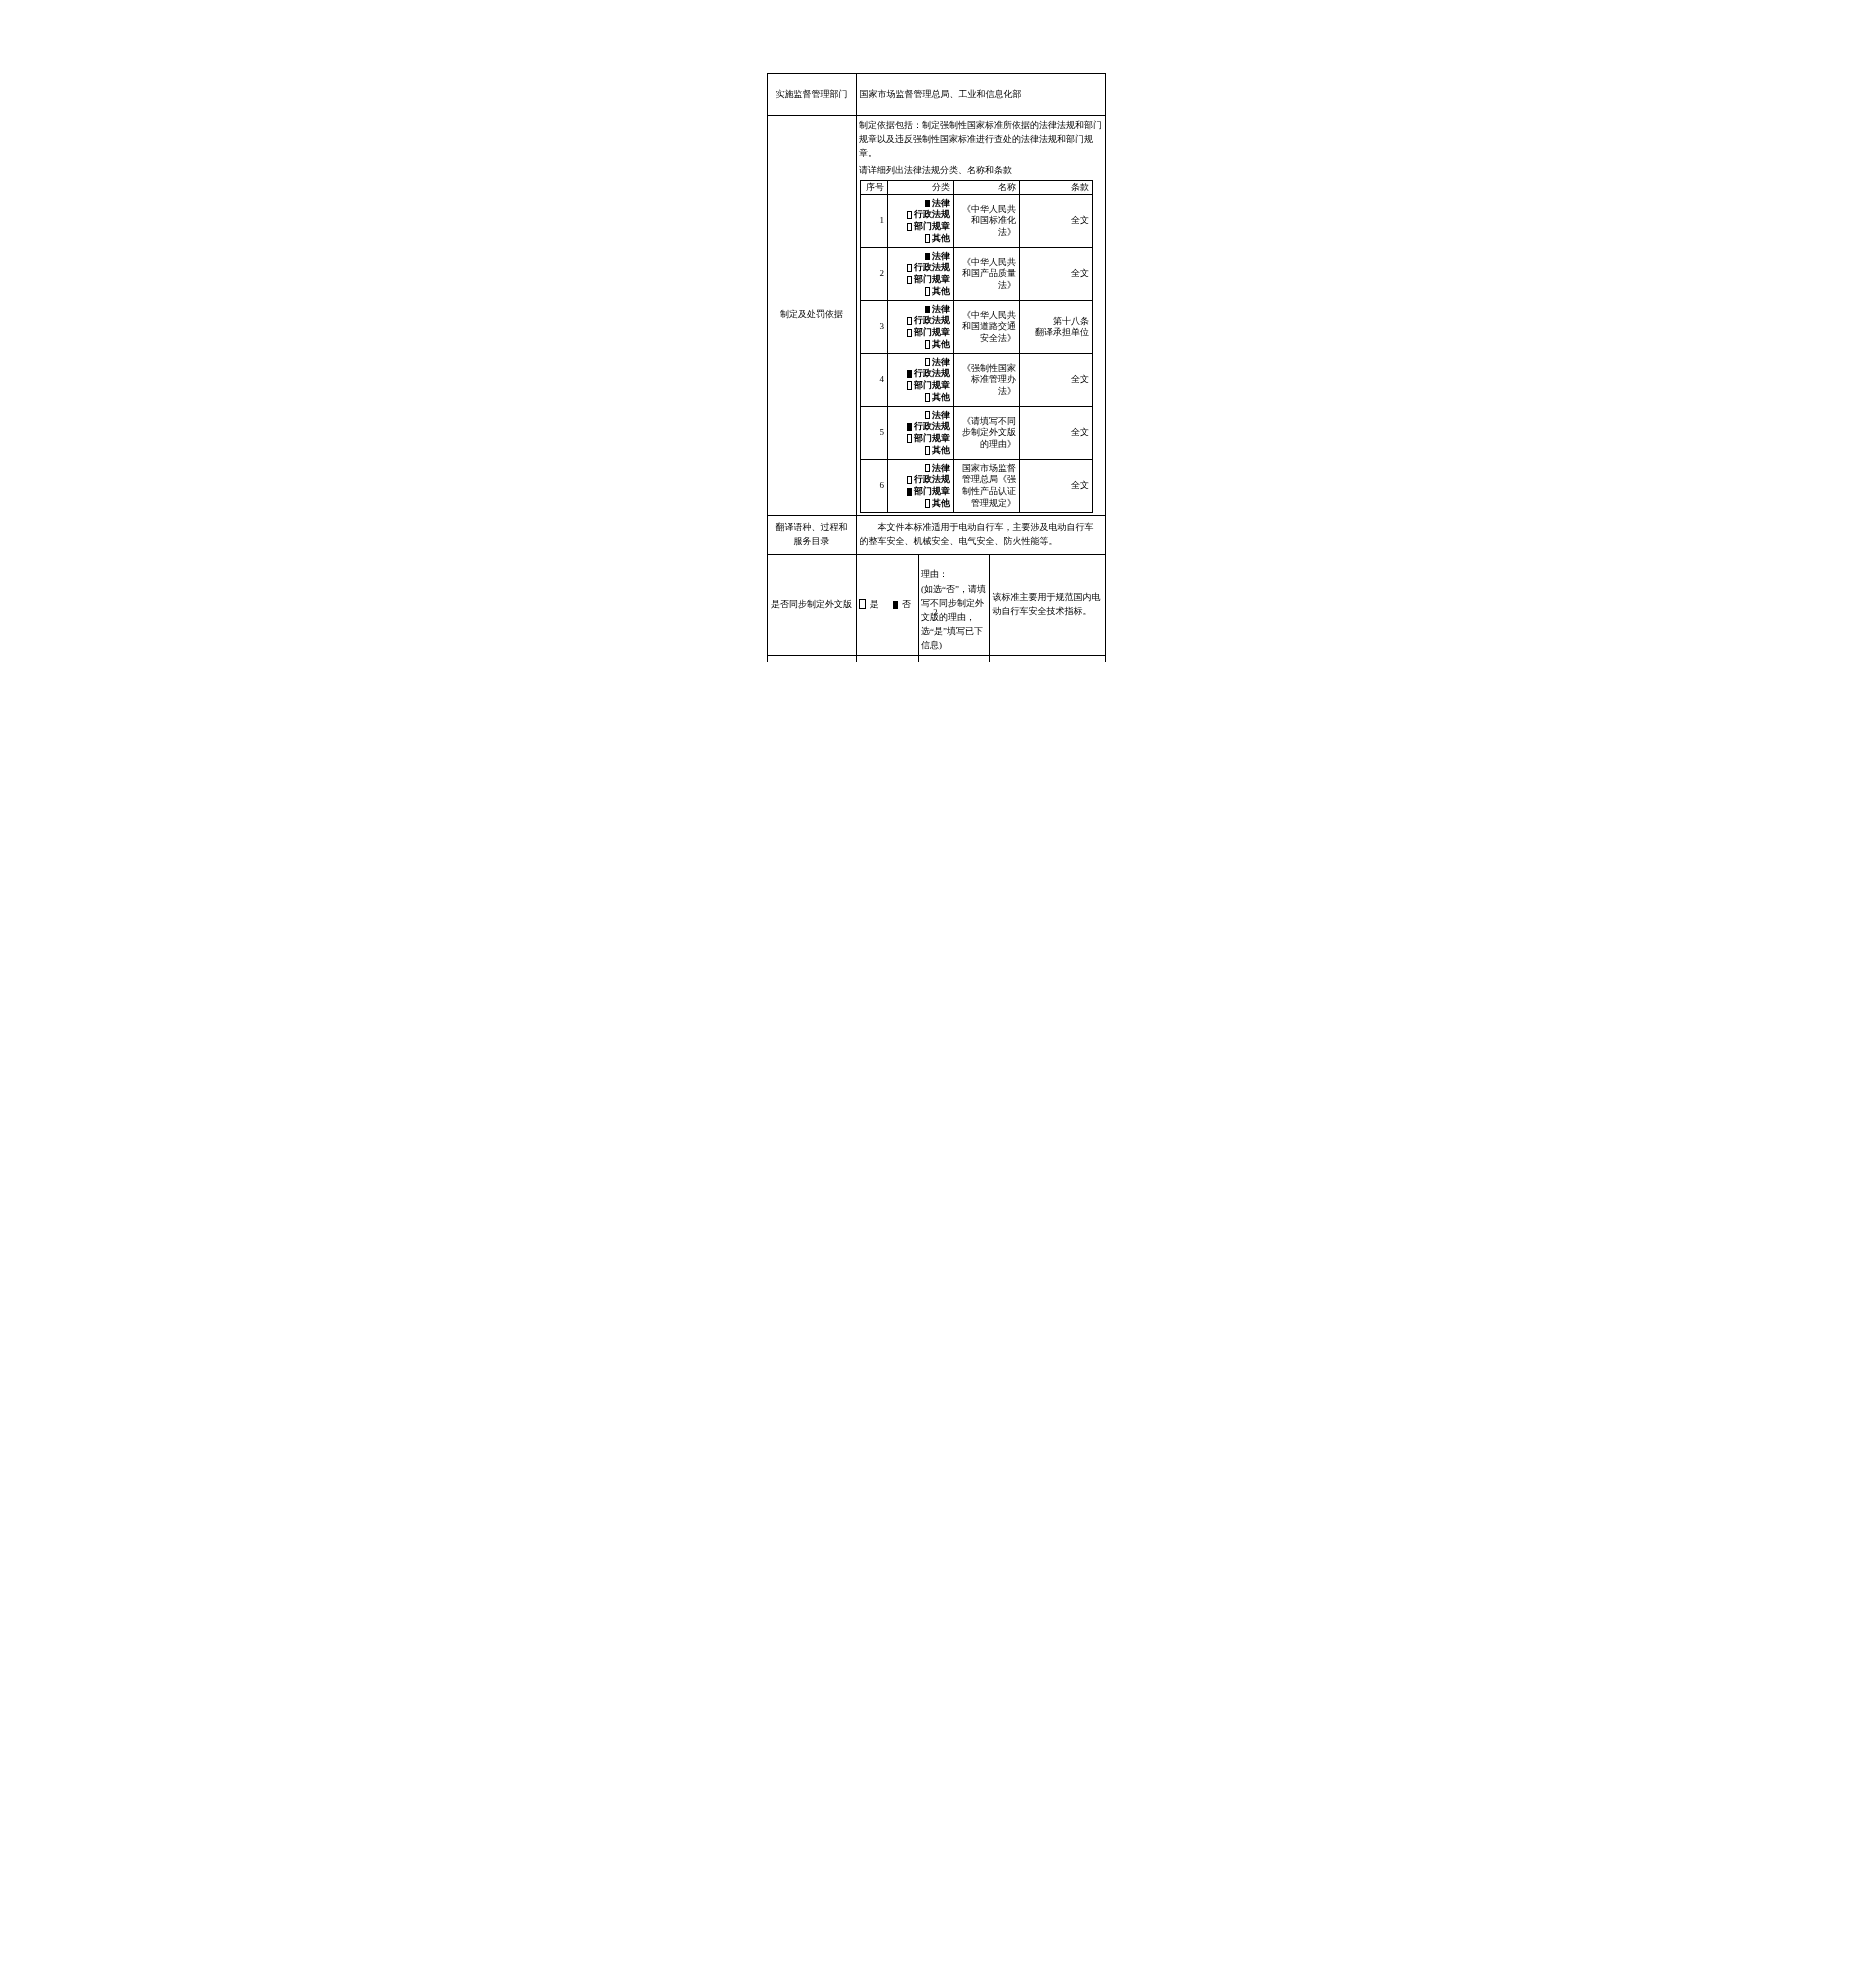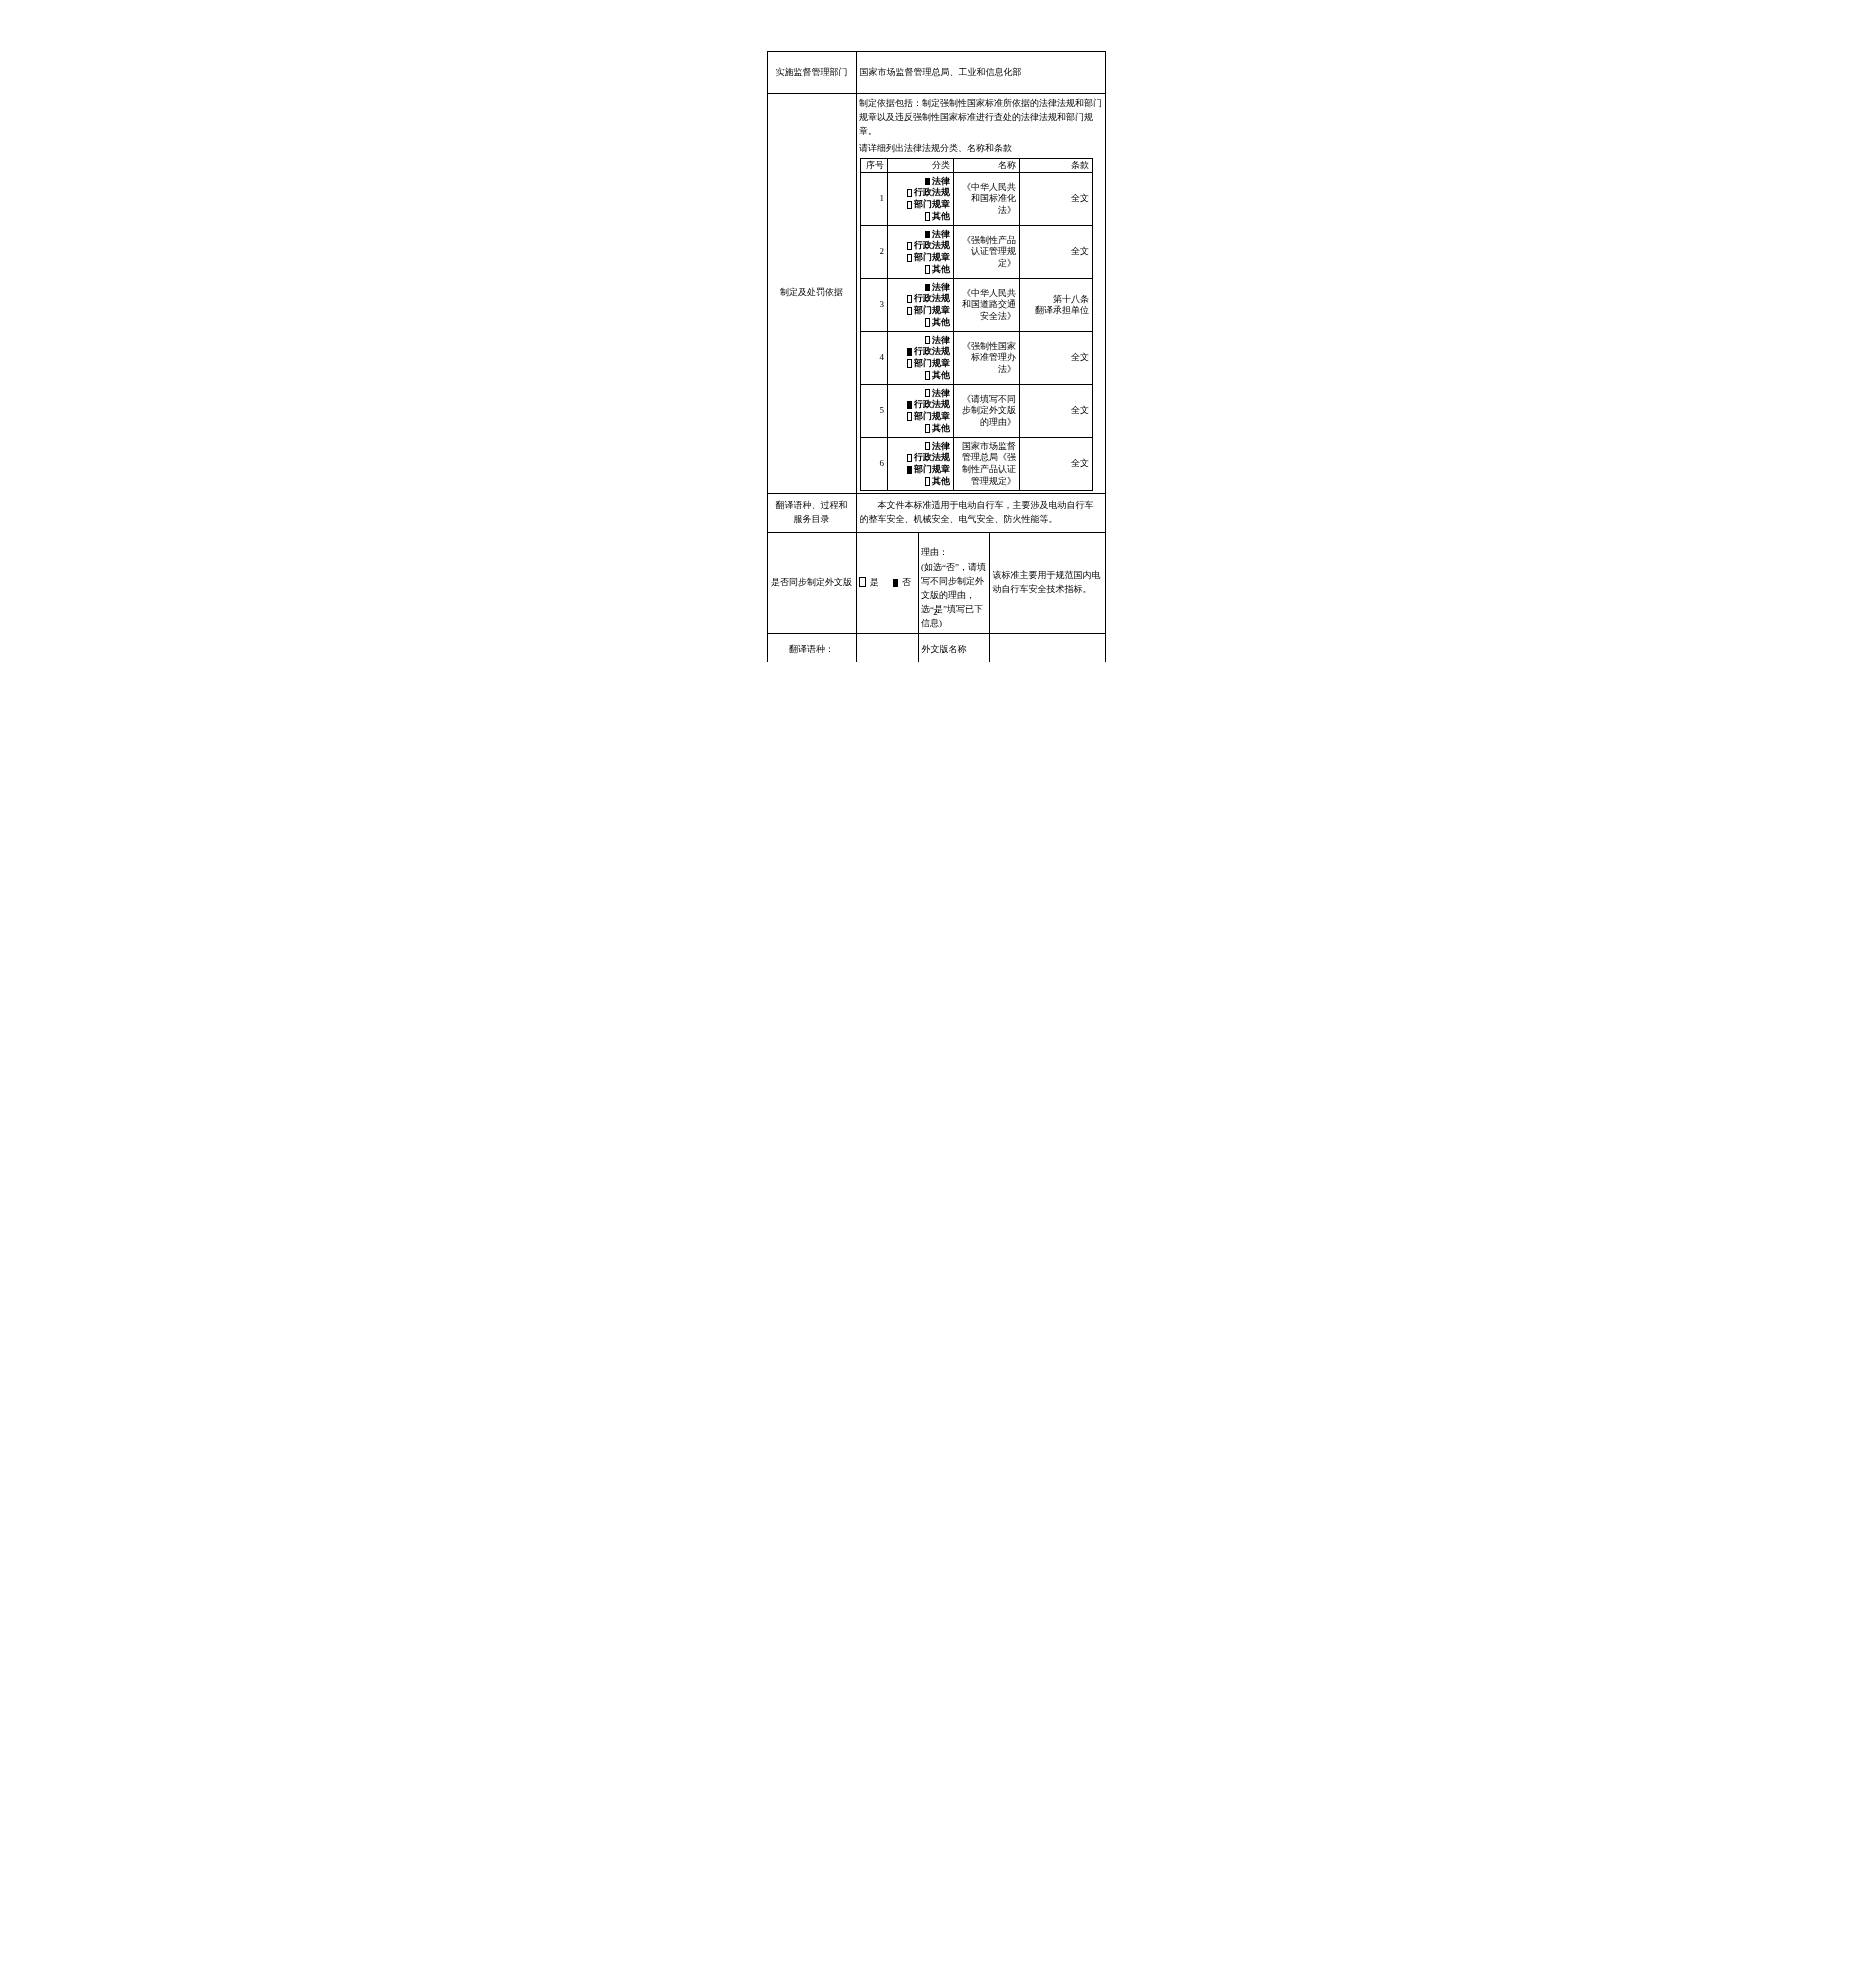--- a/index.html
+++ b/index.html
@@ -14,21 +14,21 @@
     width: 468px;
     height: 662px;
     margin: 0 auto;
     background: #ffffff;
     overflow: hidden;
   }
   table { border-collapse: collapse; }
   table.outer {
     position: absolute;
     left: 65px;
-    top: 51px;
+    top: 73px;
     width: 338px;
     table-layout: fixed;
   }
   table.outer > tbody > tr > td {
     border: 1px solid #000;
     vertical-align: middle;
     font-size: 9px;
     line-height: 1.55;
     padding: 1.6px 3.1px;
     overflow: hidden;
@@ -144,21 +144,21 @@
               </tr>
 
               <tr>
                 <td>2</td>
                 <td class="cat">
                   <div><span class="cb filled"></span><span>法律</span></div>
                   <div><span class="cb"></span><span>行政法规</span></div>
                   <div><span class="cb"></span><span>部门规章</span></div>
                   <div><span class="cb"></span><span>其他</span></div>
                 </td>
-                <td>《强制性产品认证管理规定》</td>
+                <td>《中华人民共和国产品质量法》</td>
                 <td class="pre">全文</td>
               </tr>
 
               <tr>
                 <td>3</td>
                 <td class="cat">
                   <div><span class="cb filled"></span><span>法律</span></div>
                   <div><span class="cb"></span><span>行政法规</span></div>
                   <div><span class="cb"></span><span>部门规章</span></div>
                   <div><span class="cb"></span><span>其他</span></div>

